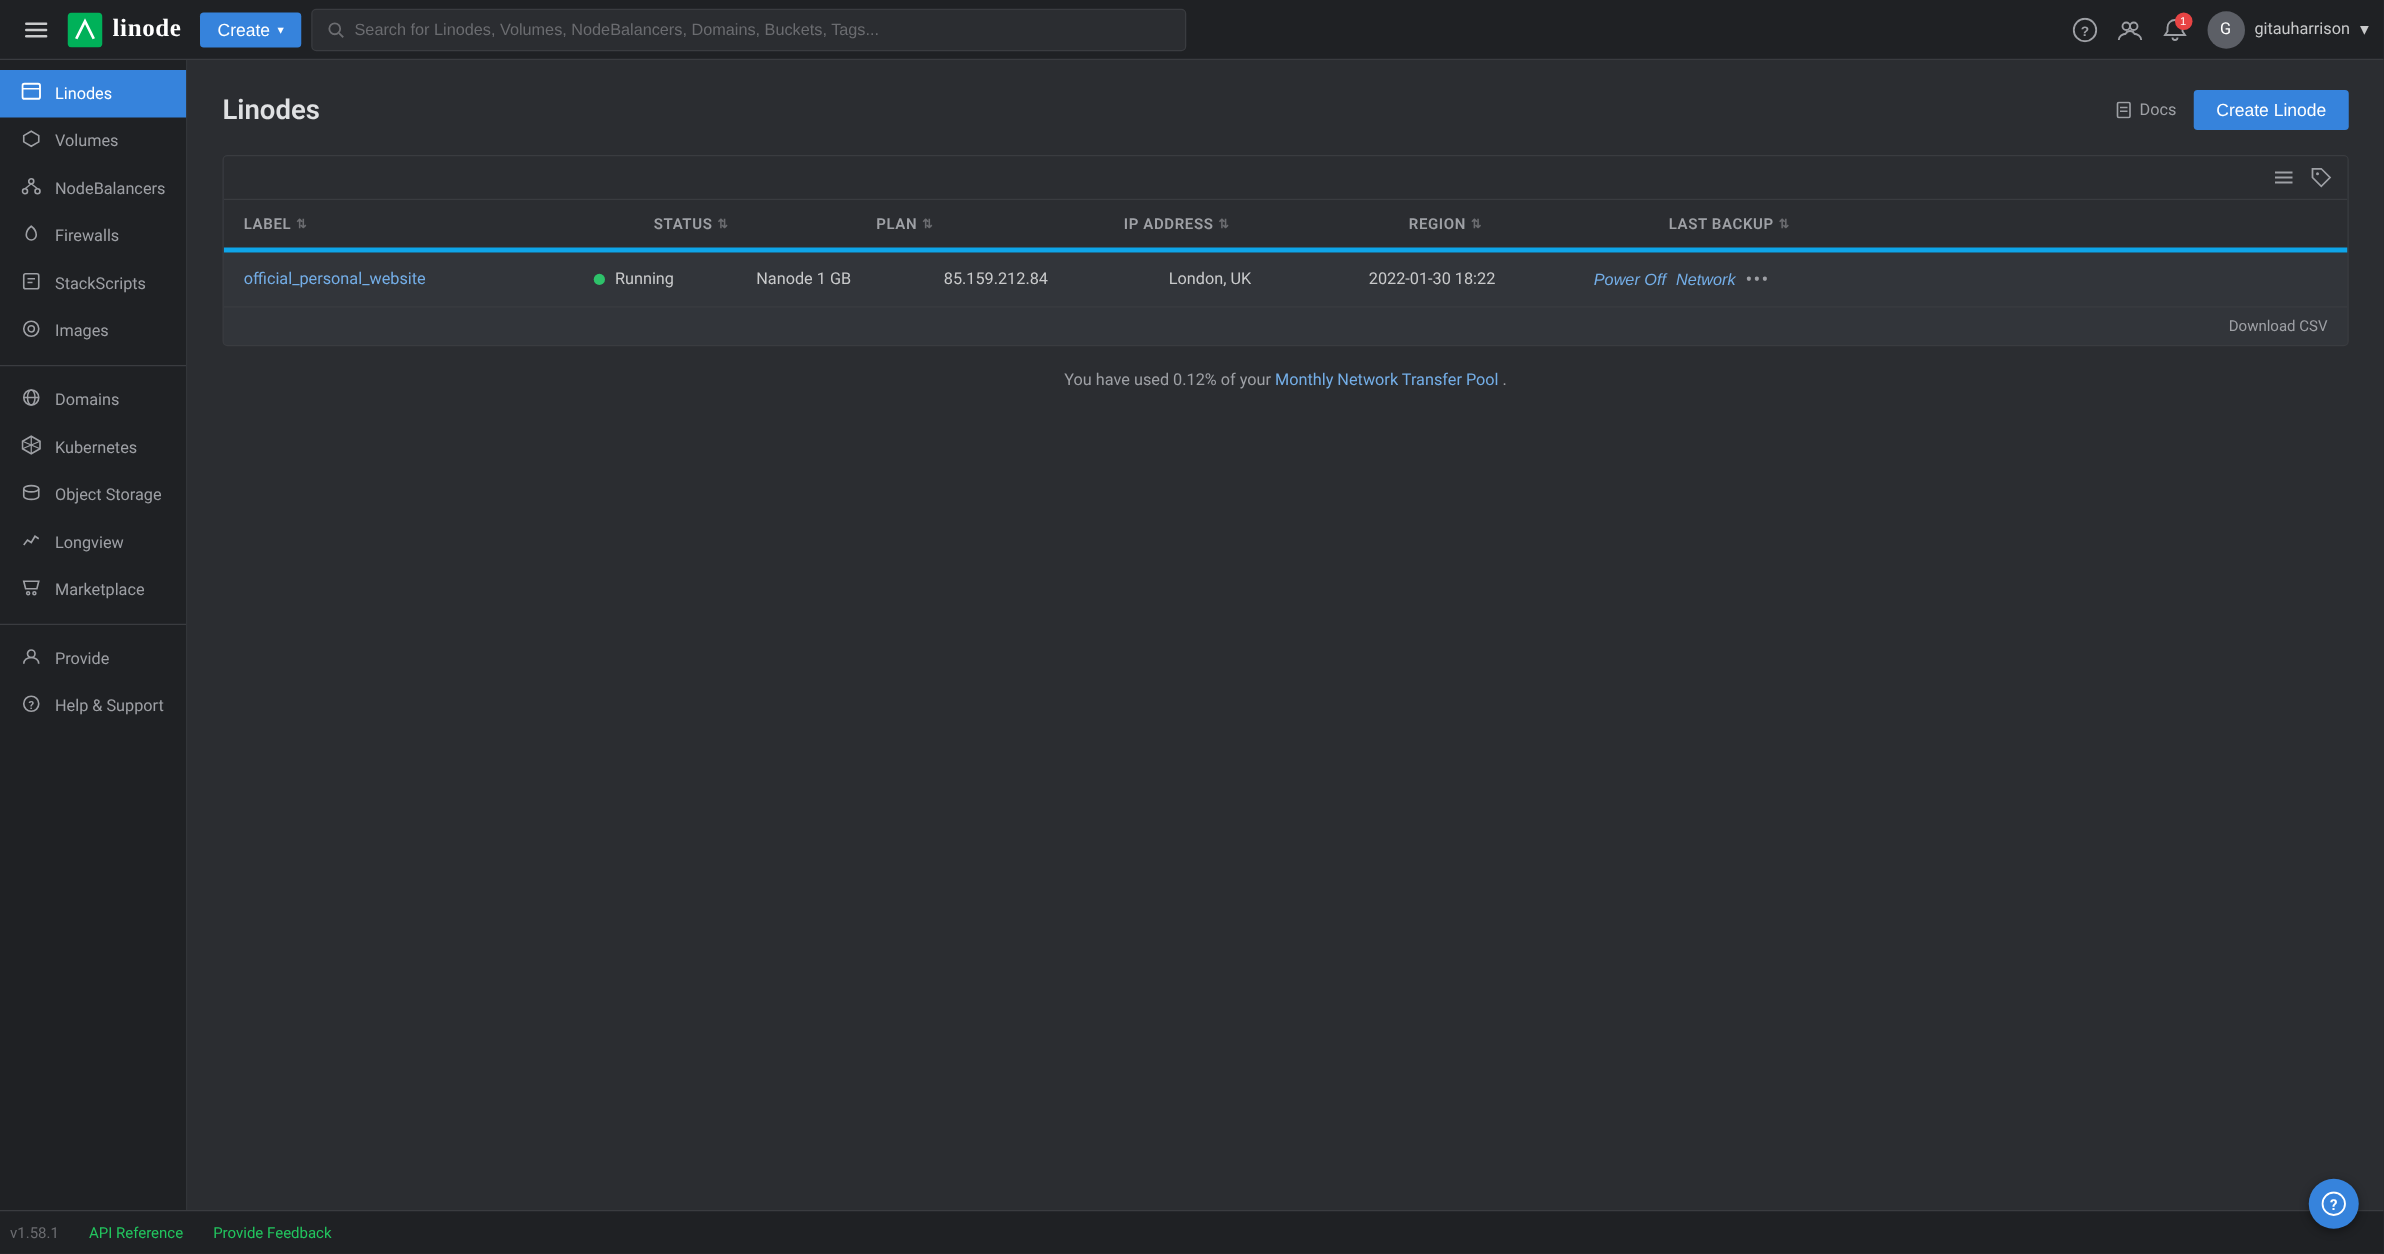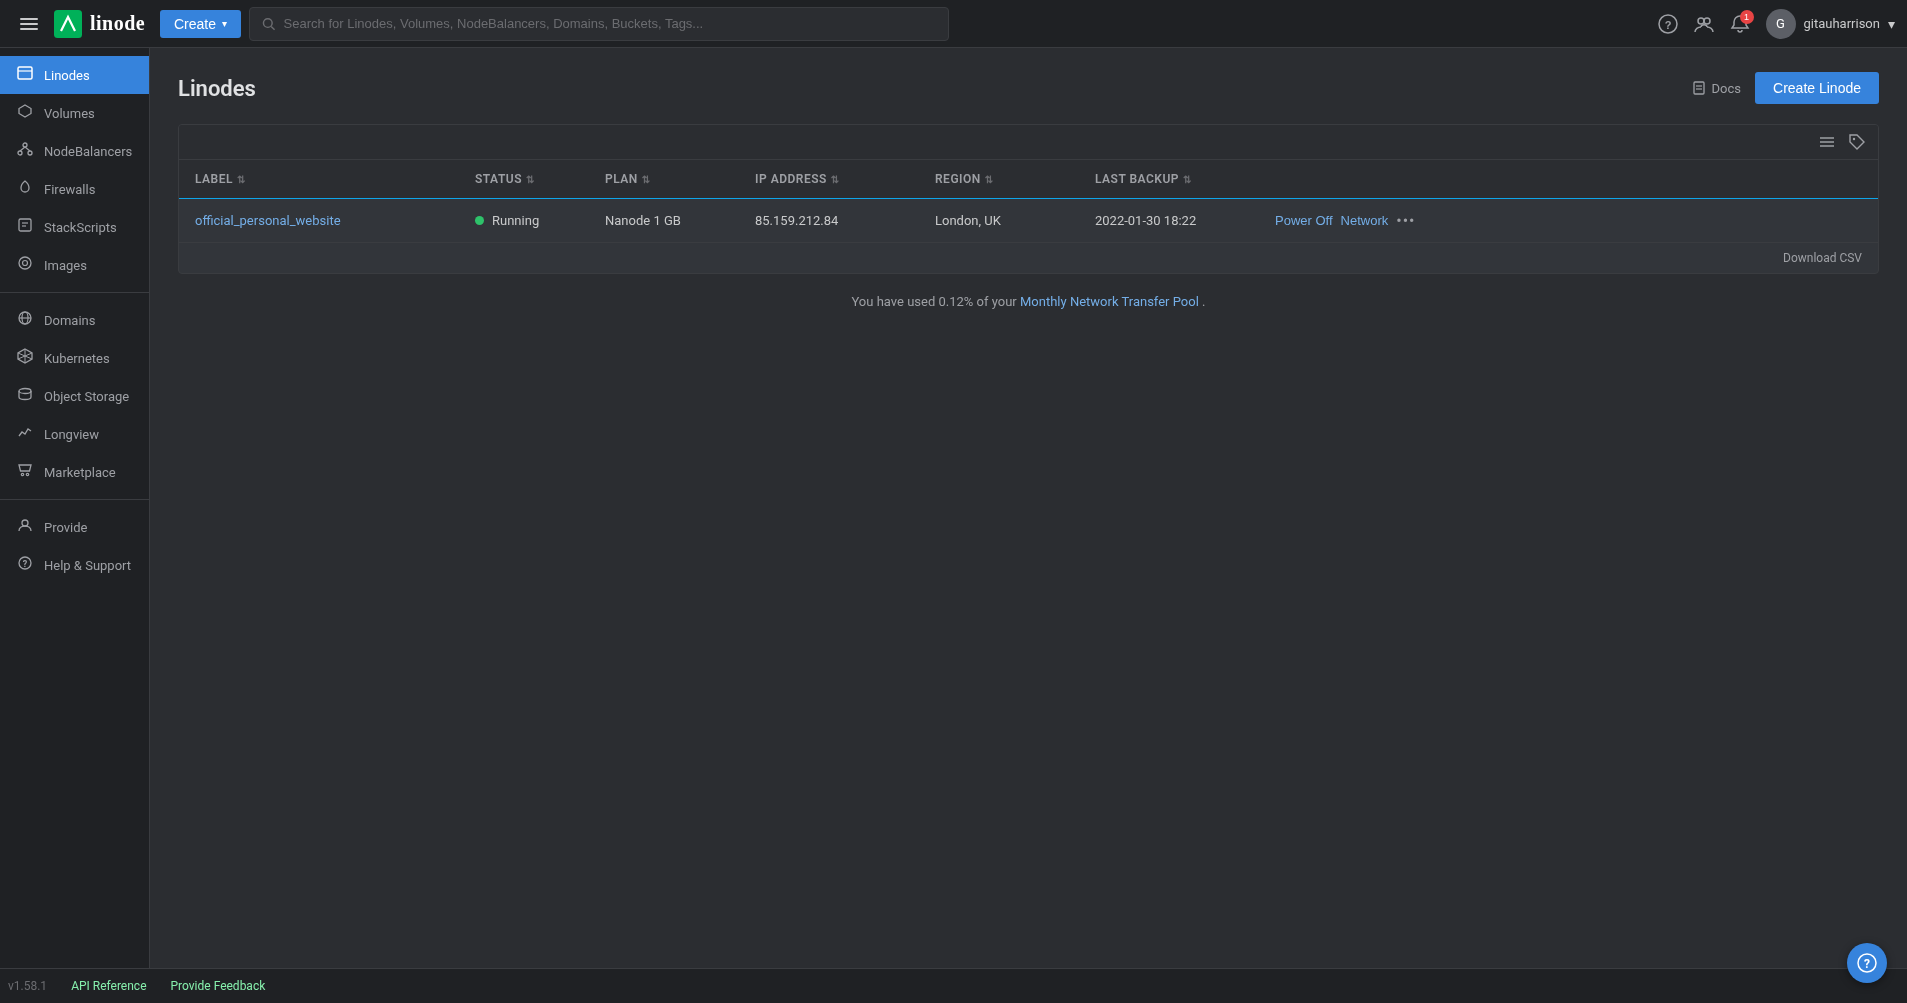--- a/index.html
+++ b/index.html
@@ -221,22 +221,23 @@
     .table-container {
       background: #32353a;
       border-radius: 4px;
       overflow: hidden;
       border: 1px solid #3a3c40;
     }
     .table-header-row {
       display: grid;
       grid-template-columns: 280px 130px 150px 180px 160px 180px 120px 60px;
       background: #2b2d31;
-      border-bottom: 1px solid #0ea5e9;
+      border-bottom: 4px solid #0ea5e9;
       padding: 0;
+      gap: 48px;
     }
     .th {
       padding: 12px 16px;
       font-size: 12px;
       font-weight: 600;
       color: #9ea0a5;
       text-transform: uppercase;
       letter-spacing: 0.5px;
       display: flex;
       align-items: center;
@@ -276,20 +277,21 @@
       align-items: center;
       gap: 8px;
     }
     .action-link {
       color: #74aee7;
       cursor: pointer;
       font-size: 13px;
       background: none;
       border: none;
       padding: 0;
+      font-style: italic;
     }
     .action-more {
       color: #9ea0a5;
       cursor: pointer;
       font-size: 16px;
       letter-spacing: 1px;
     }
     .table-toolbar {
       display: flex;
       align-items: center;
@@ -334,21 +336,21 @@
       border-top: 1px solid #3a3c40;
       padding: 10px 8px;
       display: flex;
       align-items: center;
       gap: 24px;
       font-size: 12px;
       color: #6b6c70;
       flex-shrink: 0;
     }
     .footer a {
-      color: #86efac;
+      color: #22c55e;
       cursor: pointer;
       text-decoration: none;
     }
     .help-fab {
       position: fixed;
       bottom: 20px;
       right: 20px;
       width: 40px;
       height: 40px;
       background: #3683dc;

